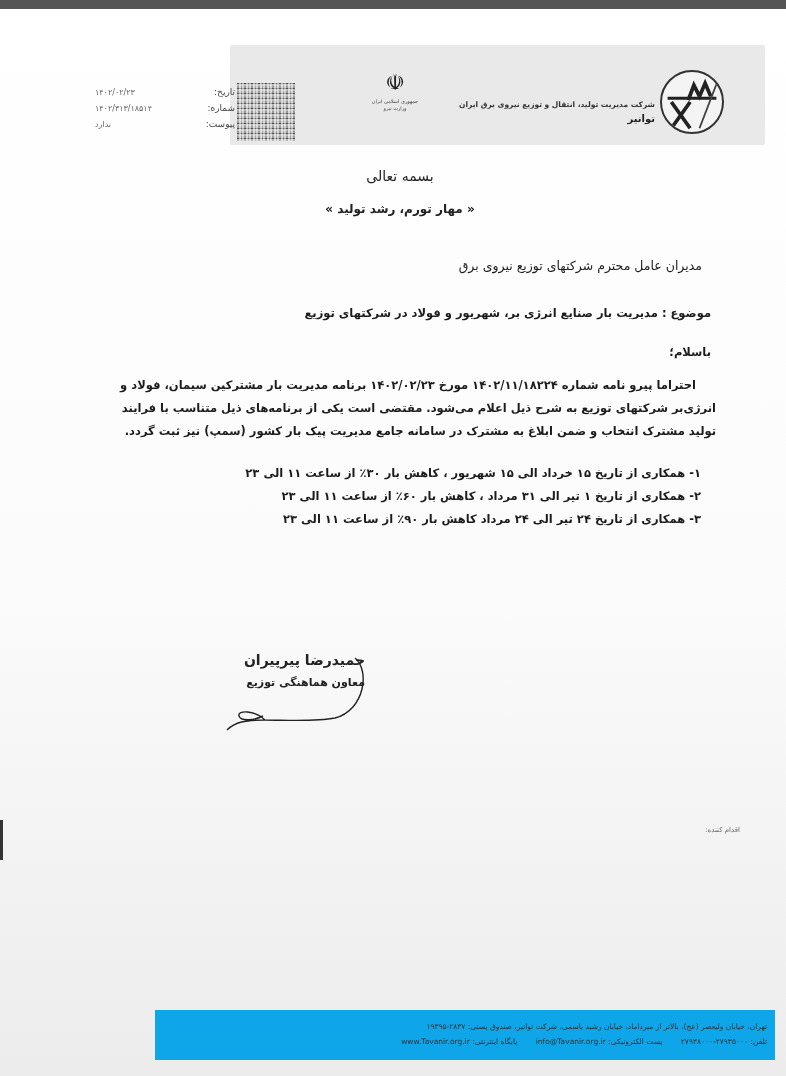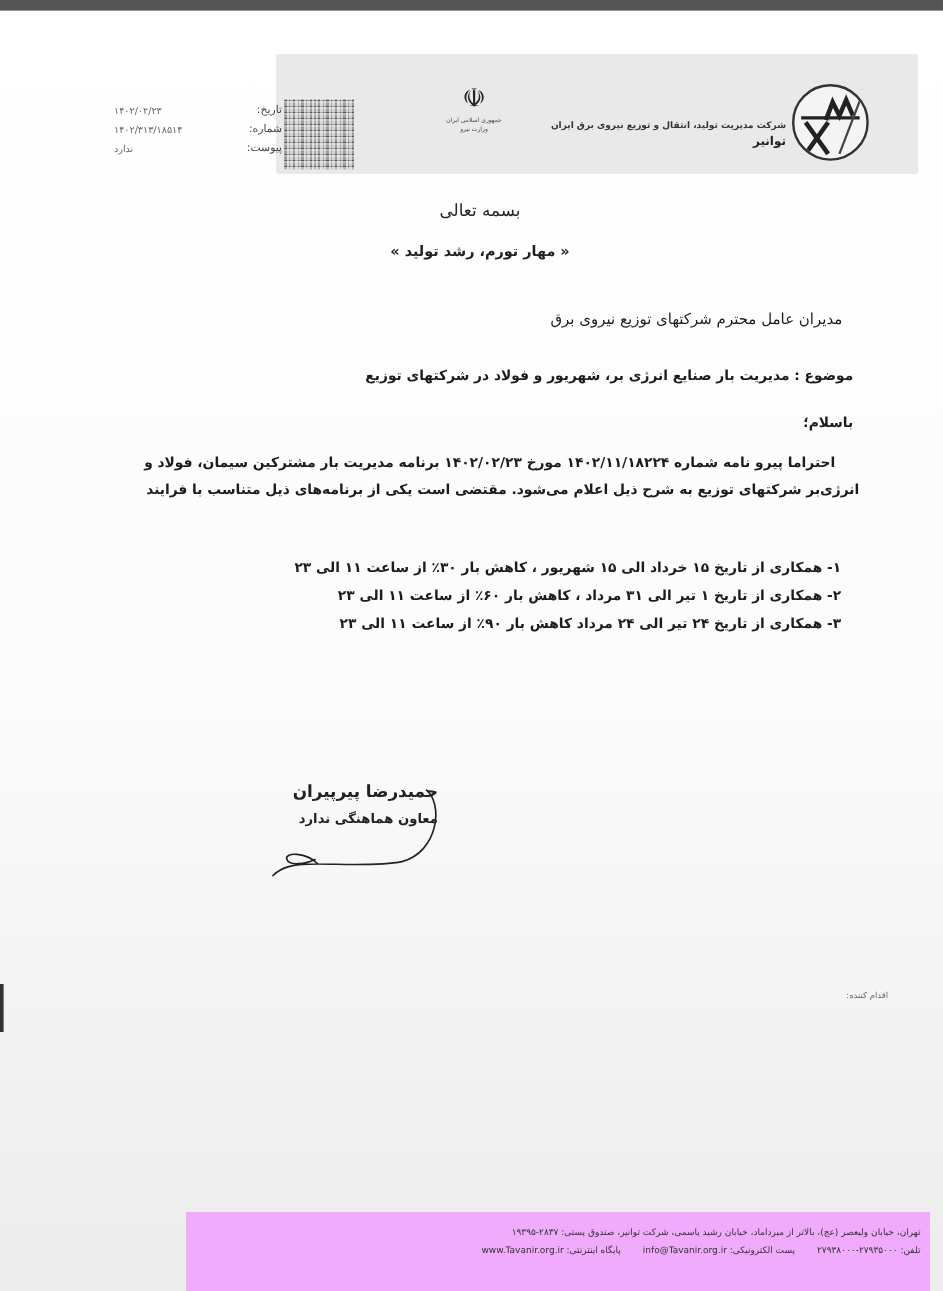--- a/index.html
+++ b/index.html
@@ -106,22 +106,22 @@
     .sig-name { position: absolute; right: 0; top: 2px; direction: rtl; font-size: 14px; font-weight: bold; }
     .sig-title { position: absolute; right: 0; top: 26px; direction: rtl; font-size: 11px; font-weight: bold; }
     .sig-svg { position: absolute; left: 0; top: 0; width: 140px; height: 90px; }
 
     .action-by {
       position: absolute; left: 680px; top: 826px; width: 60px;
       direction: rtl; text-align: right; font-size: 7px; color: #666;
     }
 
     .footer {
-      position: absolute; left: 155px; top: 1010px; width: 620px; height: 66px;
-      background: #f0abfc;
+      position: absolute; left: 155px; top: 1010px; width: 620px; height: 50px;
+      background: #0ea5e9;
     }
     .footer-line {
       position: absolute; right: 8px; direction: rtl; text-align: right;
       font-size: 7.5px; color: #333; white-space: nowrap;
     }
     .footer-line.l1 { top: 12px; }
     .footer-line.l2 { top: 27px; }
     .footer-line span { margin-left: 16px; }
   </style>
 </head>
@@ -171,35 +171,36 @@
 <div class="bismillah">بسمه تعالی</div>
 <div class="motto">« مهار تورم، رشد تولید »</div>
 
 <div class="rtl-block recipient">مدیران عامل محترم شرکتهای توزیع نیروی برق</div>
 <div class="rtl-block subject">موضوع : مدیریت بار صنایع انرژی بر، شهریور و فولاد در شرکتهای توزیع</div>
 <div class="rtl-block greeting">باسلام؛</div>
 
 <div class="rtl-block body-para">
   <span class="body-line first">احتراما پیرو نامه شماره ۱۴۰۲/۱۱/۱۸۲۲۴ مورخ ۱۴۰۲/۰۲/۲۳ برنامه مدیریت بار مشترکین سیمان، فولاد و</span>
   <span class="body-line">انرژی‌بر شرکتهای توزیع به شرح ذیل اعلام می‌شود. مقتضی است یکی از برنامه‌های ذیل متناسب با فرایند</span>
+  <span class="body-line">تولید مشترک انتخاب و ضمن ابلاغ به مشترک در سامانه جامع مدیریت پیک بار کشور (سمپ) نیز ثبت گردد.</span>
 </div>
 
 <div class="rtl-block items">
   <div class="item">۱- همکاری از تاریخ ۱۵ خرداد الی ۱۵ شهریور ، کاهش بار ۳۰٪ از ساعت ۱۱ الی ۲۳</div>
   <div class="item">۲- همکاری از تاریخ ۱ تیر الی ۳۱ مرداد ، کاهش بار ۶۰٪ از ساعت ۱۱ الی ۲۳</div>
   <div class="item">۳- همکاری از تاریخ ۲۴ تیر الی ۲۴ مرداد کاهش بار ۹۰٪ از ساعت ۱۱ الی ۲۳</div>
 </div>
 
 <div class="signature">
   <svg class="sig-svg" viewBox="0 0 140 90">
     <path d="M130 8 C 145 20, 140 60, 110 68 C 90 72, 60 70, 40 70 C 20 70, 10 72, 2 80
              M 40 70 C 30 60, 12 60, 14 66 C 16 72, 30 70, 38 66" stroke="#222" stroke-width="1.4" fill="none"></path>
   </svg>
   <div class="sig-name">حمیدرضا پیرپیران</div>
-  <div class="sig-title">معاون هماهنگی ندارد</div>
+  <div class="sig-title">معاون هماهنگی توزیع</div>
 </div>
 
 <div class="action-by">اقدام کننده:</div>
 
 <div class="footer">
   <div class="footer-line l1">تهران، خیابان ولیعصر (عج)، بالاتر از میرداماد، خیابان رشید یاسمی، شرکت توانیر، صندوق پستی: ۲۸۳۷-۱۹۳۹۵</div>
   <div class="footer-line l2">
     <span>تلفن: ۲۷۹۳۵۰۰۰-۲۷۹۳۸۰۰۰</span>
     <span>پست الکترونیکی: info@Tavanir.org.ir</span>
     <span>پایگاه اینترنتی: www.Tavanir.org.ir</span>

